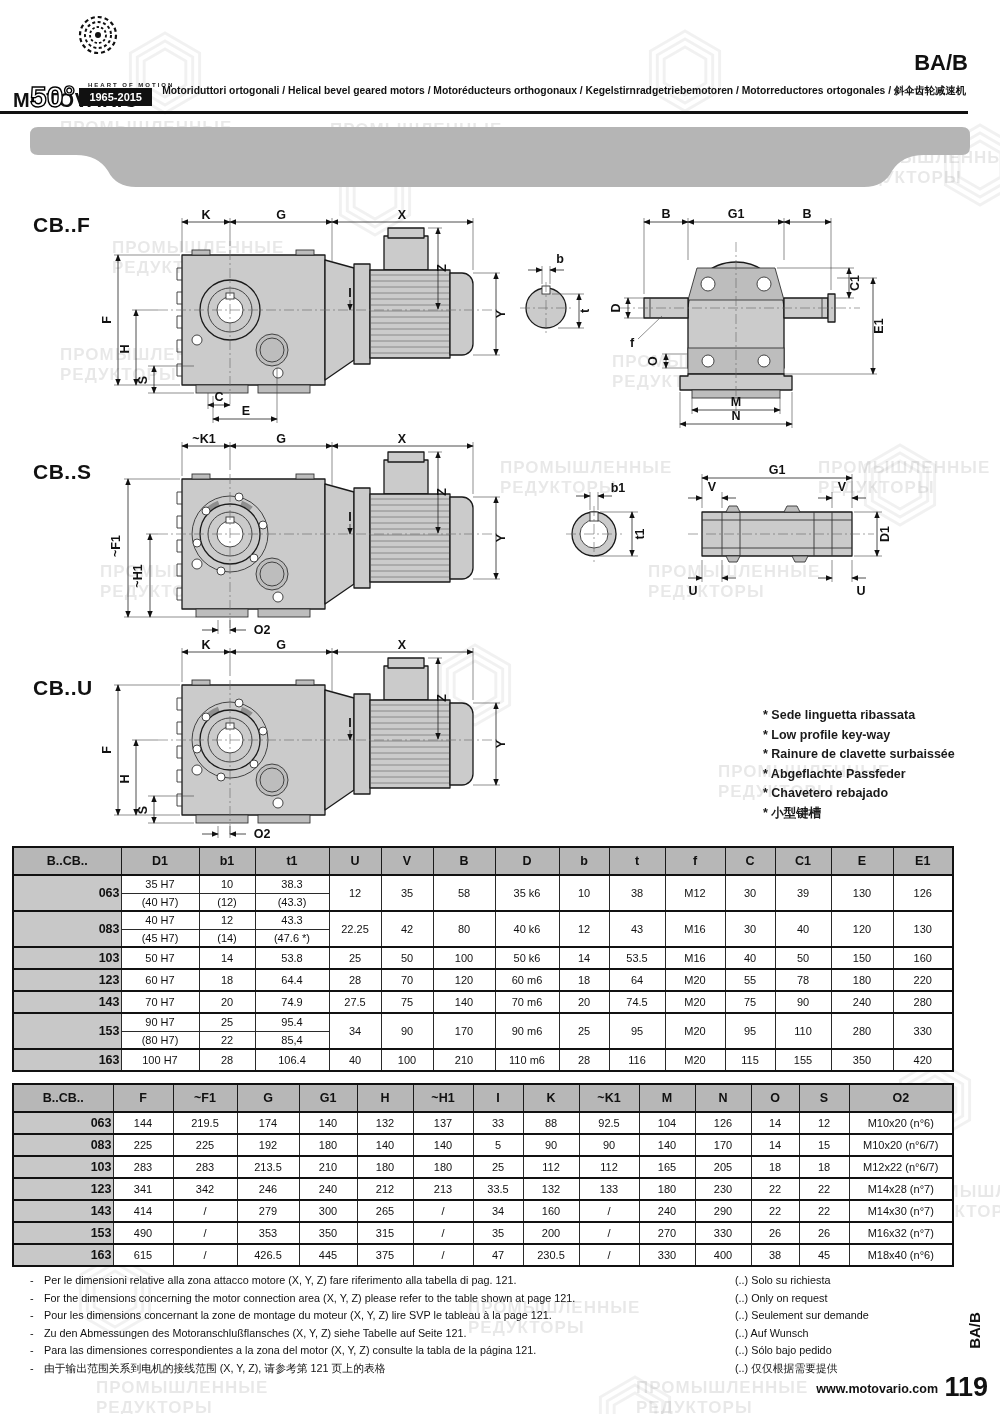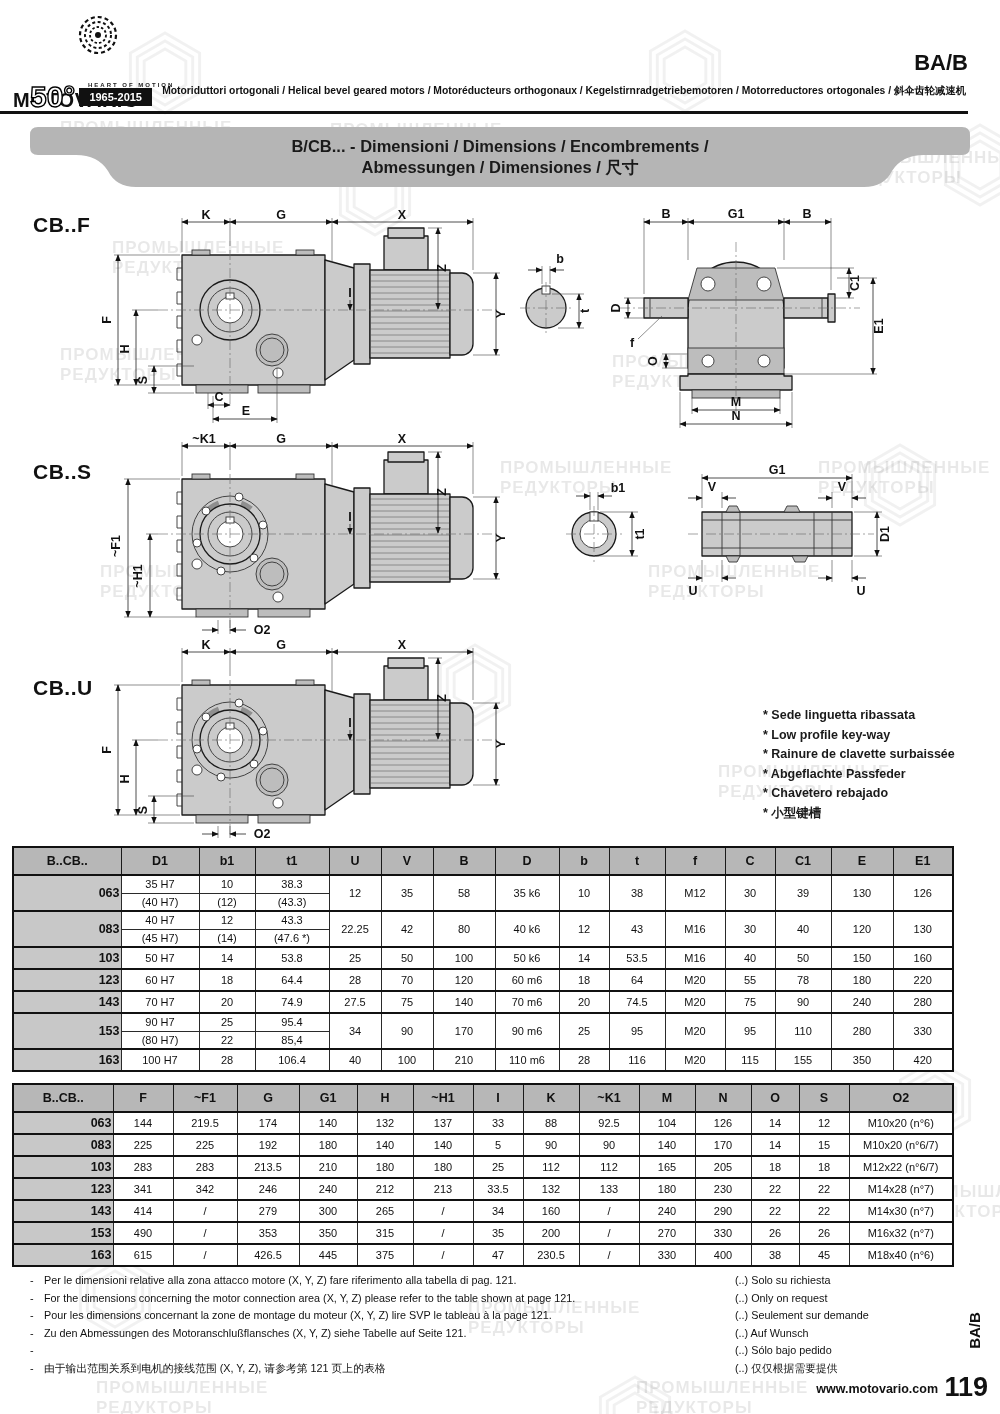--- a/index.html
+++ b/index.html
@@ -221,24 +221,20 @@
     <span class="anniv-num">50°</span>
     <span class="anniv-box">1965-2015</span>
   </div>
   <div class="prodcode">BA/B</div>
   <div class="subtitle">Motoriduttori ortogonali / Helical bevel geared motors / Motoréducteurs orthogonaux / Kegelstirnradgetriebemotoren / Motorreductores ortogonales / 斜伞齿轮减速机</div>
   <div class="rule"></div>
 
   <svg class="banner" viewBox="0 0 940 70">
     <path d="M8,0 H932 Q940,0 940,8 V20 Q940,28 932,28 H894 Q872,28 862,44 Q854,60 834,60 H106 Q86,60 78,44 Q68,28 46,28 H8 Q0,28 0,20 V8 Q0,0 8,0 Z" fill="#b5b5b5"></path>
   </svg>
-  <div class="banner-text">
-    <div>B/CB... - Dimensioni / Dimensions / Encombrements /</div>
-    <div>Abmessungen / Dimensiones / 尺寸</div>
-  </div>
 
   <div class="seclabel" style="left:33px;top:213px">CB..F</div>
 
   <svg class="abs" style="left:100px;top:210px" width="410" height="228" viewBox="0 0 410 228">
     <g>
       <rect class="body2" x="82" y="45" width="143" height="130"></rect>
       <path class="det" d="M82,58 h-5 v12 h5 M82,82 h-5 v12 h5 M82,106 h-5 v12 h5 M82,130 h-5 v12 h5 M82,154 h-5 v12 h5"></path>
       <rect class="detf" x="92" y="40" width="18" height="5"></rect>
         <rect class="detf" x="196" y="40" width="18" height="5"></rect>
       <rect class="detf" x="96" y="175" width="52" height="8"></rect>
@@ -984,20 +980,21 @@
       <div class="fnrow">
         <span class="dash">-</span>
         <span>Pour les dimensions concernant la zone de montage du  moteur (X, Y, Z) lire SVP le tableau à la page 121.</span>
       </div>
       <div class="fnrow">
         <span class="dash">-</span>
         <span>Zu den Abmessungen des Motoranschlußflansches  (X, Y, Z) siehe Tabelle auf Seite 121.</span>
       </div>
       <div class="fnrow">
         <span class="dash">-</span>
+        <span>Para las dimensiones correspondientes a la zona del motor (X, Y, Z) consulte la tabla de la página 121.</span>
       </div>
       <div class="fnrow">
         <span class="dash">-</span>
         <span>由于输出范围关系到电机的接线范围 (X, Y, Z), 请参考第 121 页上的表格</span>
       </div>
     </div>
   <div class="fncol" id="fnR">
       <div>(..) Solo su richiesta</div>
       <div>(..) Only on request</div>
       <div>(..) Seulement sur demande</div>

